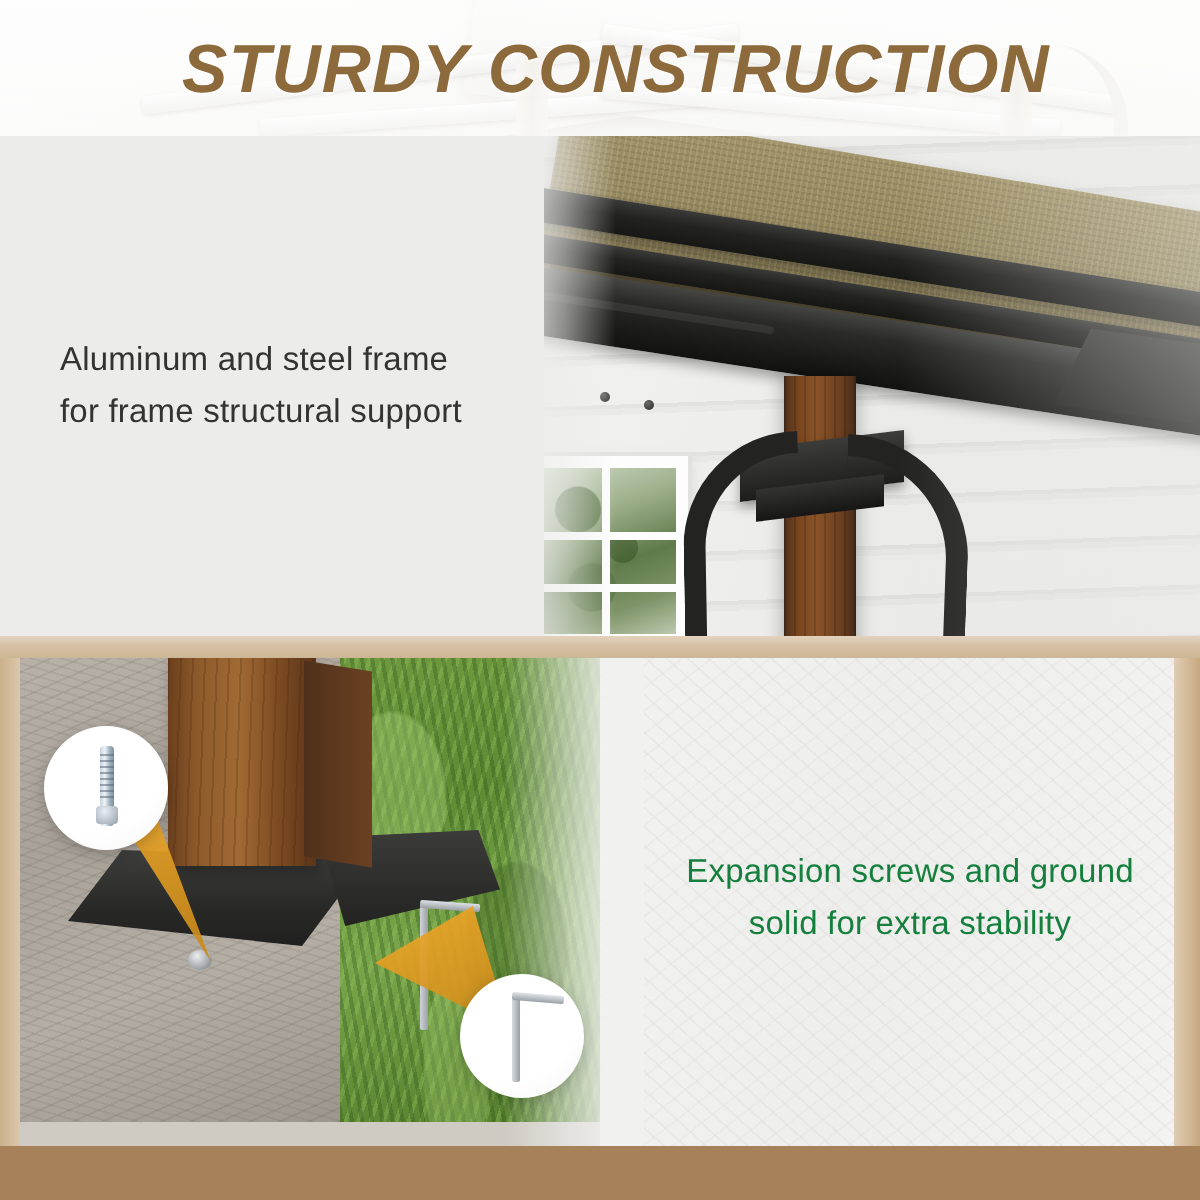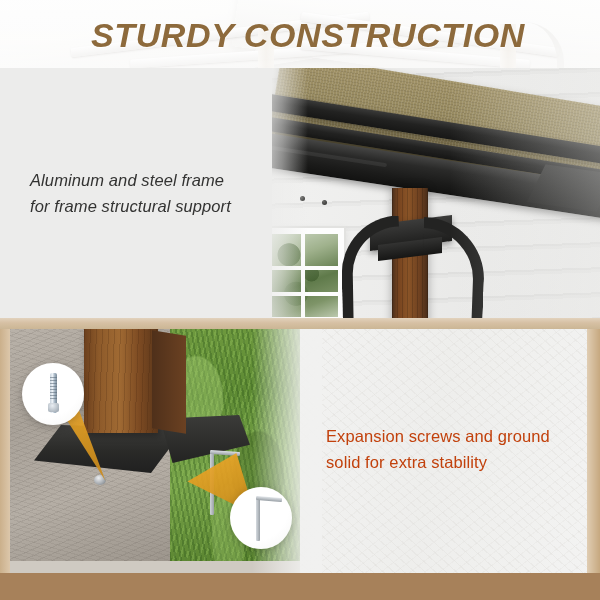--- a/index.html
+++ b/index.html
@@ -214,21 +214,21 @@
   .card-top{
     position:absolute; left:0; top:68px; width:272px; height:250px;
     background:#ececeb;
   }
   .card-top-fade{
     position:absolute; left:244px; top:68px; width:64px; height:250px;
     background:linear-gradient(90deg,rgba(236,236,235,1) 0%,rgba(236,236,235,.92) 25%,rgba(236,236,235,.55) 60%,rgba(236,236,235,0) 100%);
   }
   .card-top-txt{
     position:absolute; left:30px; top:168px; width:230px;
-    font-size:16.5px; line-height:1.55; color:#333332; letter-spacing:.1px;font-style:italic;
+    font-size:16.5px; line-height:1.55; color:#333332; letter-spacing:.1px;
   }
 
   
   .divider{
     position:absolute; left:0; top:318px; width:600px; height:11px;
     background:linear-gradient(180deg,#e2d2bd 0%,#d6c0a3 45%,#cbb695 100%);
   }
 
   
   .panel-bot{
@@ -349,21 +349,21 @@
       repeating-linear-gradient(42deg,rgba(218,216,212,.30) 0 1px,transparent 1px 7px),
       repeating-linear-gradient(-38deg,rgba(222,220,216,.26) 0 1px,transparent 1px 9px),
       linear-gradient(100deg,#f2f2f1 0%,#eeeeec 45%,#f3f3f2 100%);
   }
   .card-bot-fade{
     position:absolute; left:252px; top:329px; width:70px; height:244px;
     background:linear-gradient(90deg,rgba(241,241,240,0) 0%,rgba(241,241,240,.55) 42%,rgba(241,241,240,.93) 78%,rgba(241,241,240,1) 100%);
   }
   .card-bot-txt{
     position:absolute; left:326px; top:424px; width:258px;
-    font-size:16.5px; line-height:1.55; color:#c2410c; letter-spacing:.1px;
+    font-size:16.5px; line-height:1.55; color:#15803d; text-align:center; letter-spacing:.1px;
   }
   .bot-border-r{
     position:absolute; right:0; top:329px; width:13px; height:244px;
     background:linear-gradient(90deg,#e0cdb3,#c6a87f);
   }
 
   
   .footbar{
     position:absolute; left:0; bottom:0; width:600px; height:27px;
     background:#a7815a;

